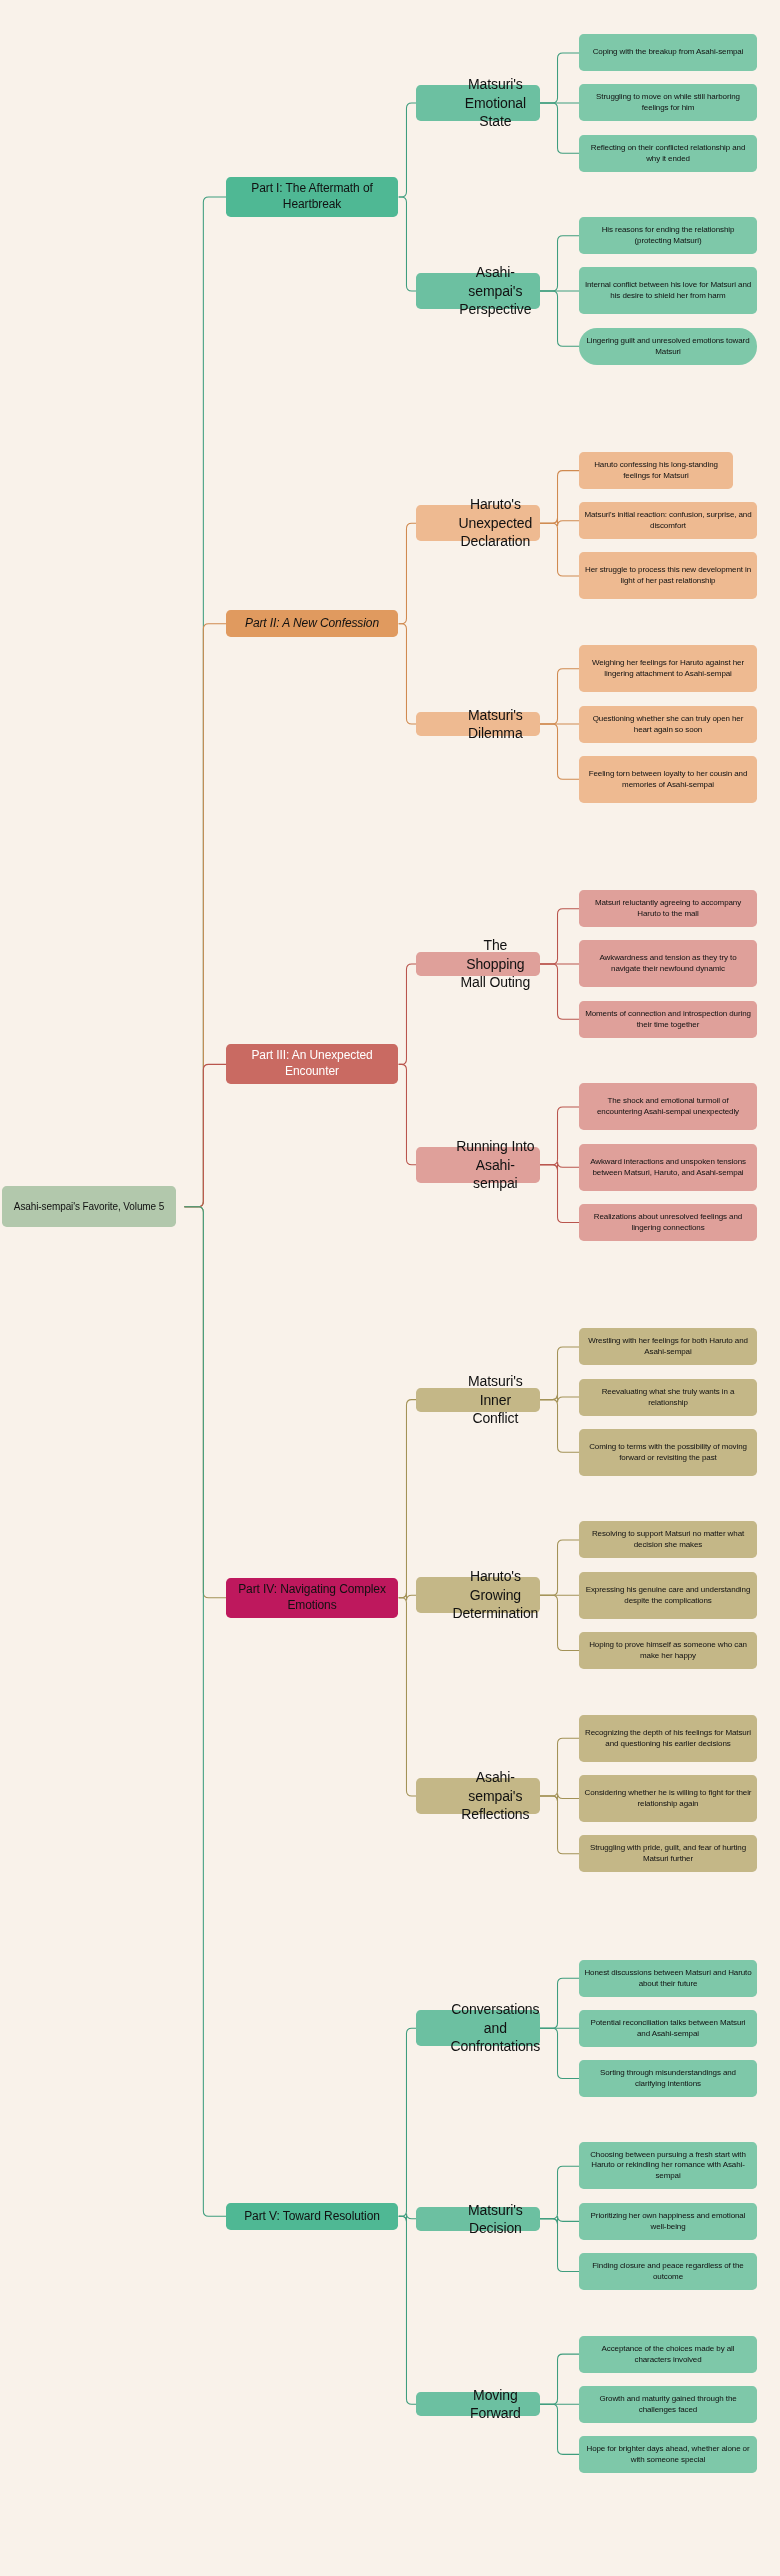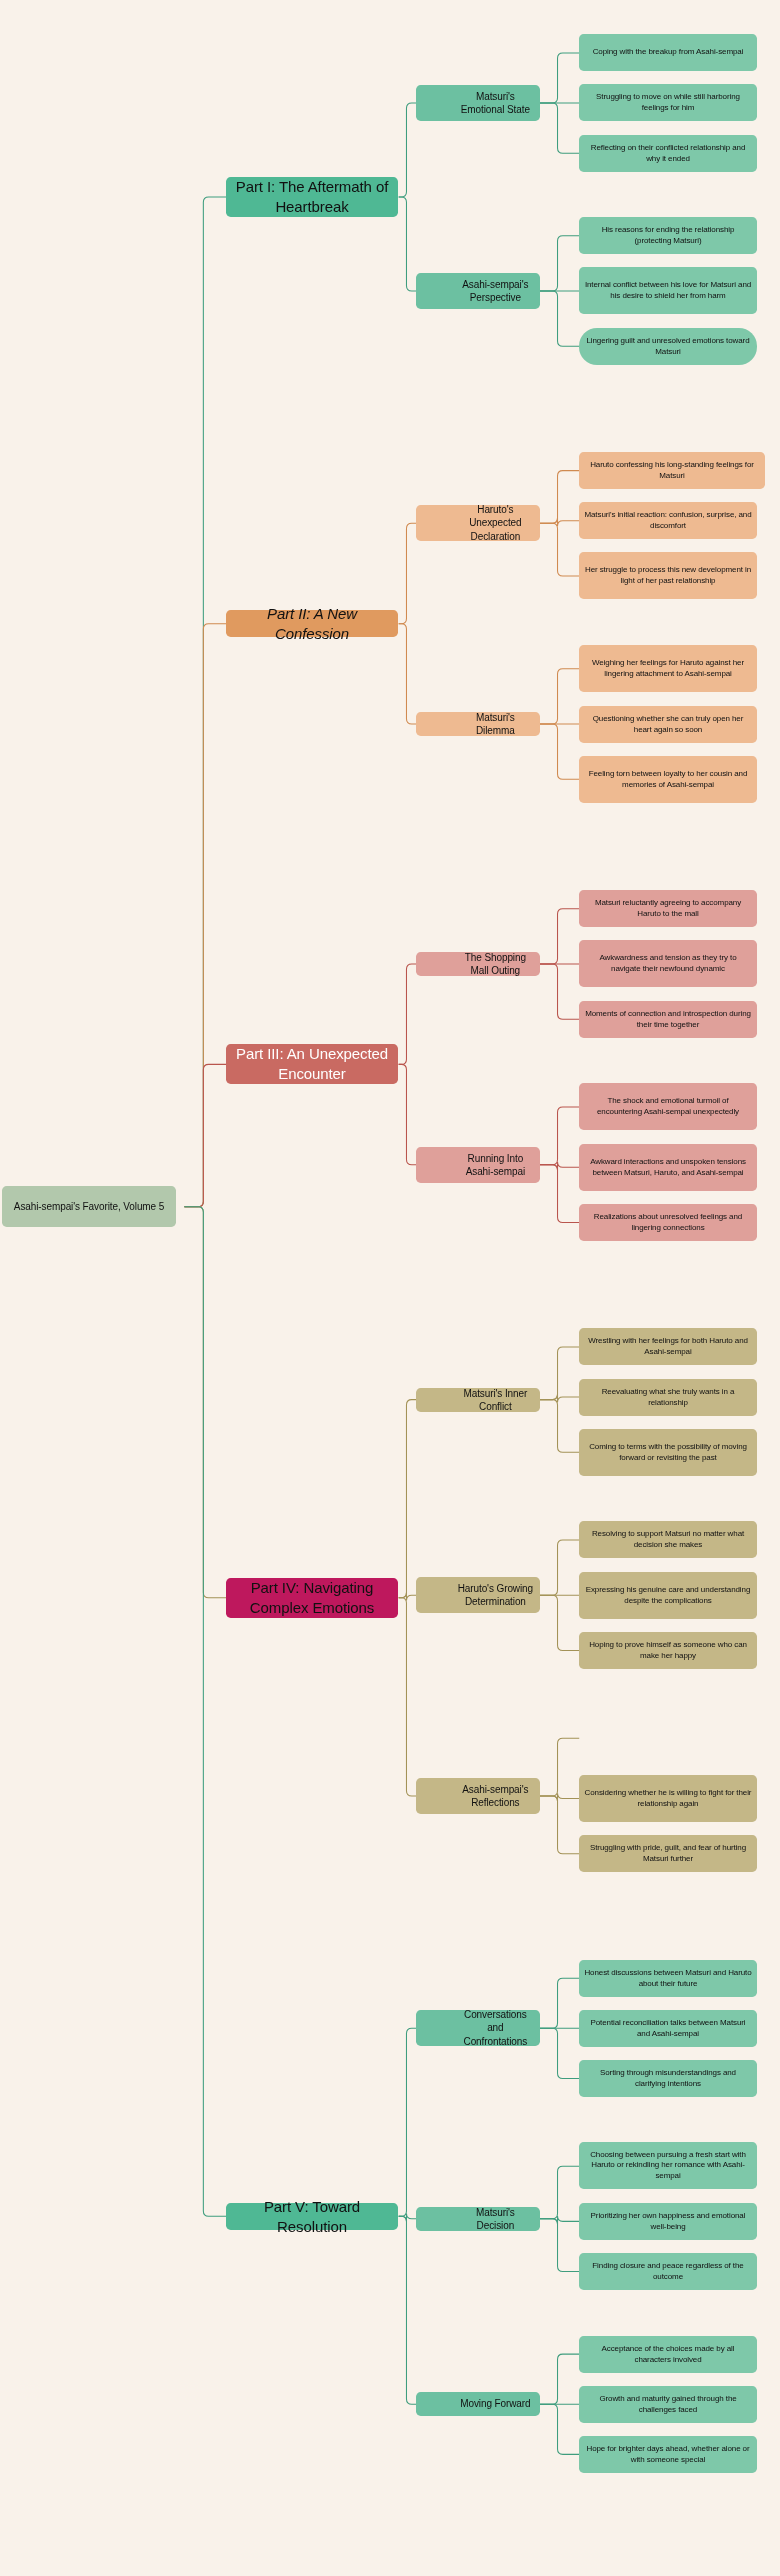--- a/index.html
+++ b/index.html
@@ -29,22 +29,22 @@
     text-align: center;
     border-radius: 4.7px;
     padding: 3.2px 5.3px;
     line-height: 1.32;
     color: #111111;
     letter-spacing: -0.1px;
     word-break: normal;
     overflow-wrap: break-word;
   }
   .node-root     { font-size: 10px; }
-  .node-branch   { font-size: 15px; }
-  .node-sub      { font-size: 10px; padding-left: 40px; }
+  .node-branch   { font-size: 12px; }
+  .node-sub      { font-size: 14px; padding-left: 40px; }
   .node-leaf     { font-size: 8px; }
   .white-text    { color: #ffffff; }
 </style>
 </head>
 <body>
 
 <div id="canvas">
   <svg id="links" viewBox="0 0 1483 4893">
       <path d="M 350 2291.9974005837284 H 376 Q 386 2291.9974005837284 386 2281.9974005837284 V 384.2697008391098 Q 386 374.2697008391098 396 374.2697008391098 H 430" fill="none" stroke="#3f9d7e" stroke-width="2"></path>
       <path d="M 757 374.2697008391098 H 761.85 Q 771.85 374.2697008391098 771.85 364.2697008391098 V 205.74315943086464 Q 771.85 195.74315943086464 781.85 195.74315943086464 H 790" fill="none" stroke="#3f9d7e" stroke-width="2"></path>
@@ -105,21 +105,21 @@
     <div class="node node-sub" style="left: 416px; top: 85px; width: 124px; height: 36px; background: rgb(108, 192, 161);">Matsuri's Emotional State</div>
     <div class="node node-leaf" style="left: 579px; top: 34px; width: 178px; height: 37px; background: rgb(126, 200, 169);">Coping with the breakup from Asahi-sempai</div>
     <div class="node node-leaf" style="left: 579px; top: 84px; width: 178px; height: 37px; background: rgb(126, 200, 169);">Struggling to move on while still harboring feelings for him</div>
     <div class="node node-leaf" style="left: 579px; top: 135px; width: 178px; height: 37px; background: rgb(126, 200, 169);">Reflecting on their conflicted relationship and why it ended</div>
     <div class="node node-sub" style="left: 416px; top: 273px; width: 124px; height: 36px; background: rgb(108, 192, 161);">Asahi-sempai's Perspective</div>
     <div class="node node-leaf" style="left: 579px; top: 217px; width: 178px; height: 37px; background: rgb(126, 200, 169);">His reasons for ending the relationship (protecting Matsuri)</div>
     <div class="node node-leaf" style="left: 579px; top: 267px; width: 178px; height: 47px; background: rgb(126, 200, 169);">Internal conflict between his love for Matsuri and his desire to shield her from harm</div>
     <div class="node node-leaf" style="left: 579px; top: 328px; width: 178px; height: 37px; background: rgb(126, 200, 169); border-radius: 18px;">Lingering guilt and unresolved emotions toward Matsuri</div>
     <div class="node node-branch" style="left: 226px; top: 610px; width: 172px; height: 27px; background: rgb(224, 154, 95); font-style: italic;">Part II: A New Confession</div>
     <div class="node node-sub" style="left: 416px; top: 505px; width: 124px; height: 36px; background: rgb(238, 186, 145);">Haruto's Unexpected Declaration</div>
-    <div class="node node-leaf" style="left: 579px; top: 452px; width: 186px; height: 37px; background: rgb(238, 186, 145); text-align: center;">Haruto confessing his long-standing feelings for Matsuri</div>
+    <div class="node node-leaf" style="left: 579px; top: 452px; width: 154px; height: 37px; background: rgb(238, 186, 145); text-align: center;">Haruto confessing his long-standing feelings for Matsuri</div>
     <div class="node node-leaf" style="left: 579px; top: 502px; width: 178px; height: 37px; background: rgb(238, 186, 145);">Matsuri's initial reaction: confusion, surprise, and discomfort</div>
     <div class="node node-leaf" style="left: 579px; top: 552px; width: 178px; height: 47px; background: rgb(238, 186, 145);">Her struggle to process this new development in light of her past relationship</div>
     <div class="node node-sub" style="left: 416px; top: 712px; width: 124px; height: 24px; background: rgb(238, 186, 145);">Matsuri's Dilemma</div>
     <div class="node node-leaf" style="left: 579px; top: 645px; width: 178px; height: 47px; background: rgb(238, 186, 145);">Weighing her feelings for Haruto against her lingering attachment to Asahi-sempai</div>
     <div class="node node-leaf" style="left: 579px; top: 706px; width: 178px; height: 37px; background: rgb(238, 186, 145);">Questioning whether she can truly open her heart again so soon</div>
     <div class="node node-leaf" style="left: 579px; top: 756px; width: 178px; height: 47px; background: rgb(238, 186, 145);">Feeling torn between loyalty to her cousin and memories of Asahi-sempai</div>
     <div class="node node-branch white-text" style="left: 226px; top: 1044px; width: 172px; height: 40px; background: rgb(201, 106, 98);">Part III: An Unexpected Encounter</div>
     <div class="node node-sub" style="left: 416px; top: 952px; width: 124px; height: 24px; background: rgb(223, 160, 154);">The Shopping Mall Outing</div>
     <div class="node node-leaf" style="left: 579px; top: 890px; width: 178px; height: 37px; background: rgb(223, 160, 154);">Matsuri reluctantly agreeing to accompany Haruto to the mall</div>
     <div class="node node-leaf" style="left: 579px; top: 940px; width: 178px; height: 47px; background: rgb(223, 160, 154);">Awkwardness and tension as they try to navigate their newfound dynamic</div>
@@ -131,20 +131,21 @@
     <div class="node node-branch" style="left: 226px; top: 1578px; width: 172px; height: 40px; background: #be185d;">Part IV: Navigating Complex Emotions</div>
     <div class="node node-sub" style="left: 416px; top: 1388px; width: 124px; height: 24px; background: rgb(196, 183, 135);">Matsuri's Inner Conflict</div>
     <div class="node node-leaf" style="left: 579px; top: 1328px; width: 178px; height: 37px; background: rgb(196, 183, 135);">Wrestling with her feelings for both Haruto and Asahi-sempai</div>
     <div class="node node-leaf" style="left: 579px; top: 1379px; width: 178px; height: 37px; background: rgb(196, 183, 135);">Reevaluating what she truly wants in a relationship</div>
     <div class="node node-leaf" style="left: 579px; top: 1429px; width: 178px; height: 47px; background: rgb(196, 183, 135);">Coming to terms with the possibility of moving forward or revisiting the past</div>
     <div class="node node-sub" style="left: 416px; top: 1577px; width: 124px; height: 36px; background: rgb(196, 183, 135);">Haruto's Growing Determination</div>
     <div class="node node-leaf" style="left: 579px; top: 1521px; width: 178px; height: 37px; background: rgb(196, 183, 135);">Resolving to support Matsuri no matter what decision she makes</div>
     <div class="node node-leaf" style="left: 579px; top: 1572px; width: 178px; height: 47px; background: rgb(196, 183, 135);">Expressing his genuine care and understanding despite the complications</div>
     <div class="node node-leaf" style="left: 579px; top: 1632px; width: 178px; height: 37px; background: rgb(196, 183, 135);">Hoping to prove himself as someone who can make her happy</div>
     <div class="node node-sub" style="left: 416px; top: 1778px; width: 124px; height: 36px; background: rgb(196, 183, 135);">Asahi-sempai's Reflections</div>
+    <div class="node node-leaf" style="left: 579px; top: 1715px; width: 178px; height: 47px; background: rgb(196, 183, 135);">Recognizing the depth of his feelings for Matsuri and questioning his earlier decisions</div>
     <div class="node node-leaf" style="left: 579px; top: 1775px; width: 178px; height: 47px; background: rgb(196, 183, 135);">Considering whether he is willing to fight for their relationship again</div>
     <div class="node node-leaf" style="left: 579px; top: 1835px; width: 178px; height: 37px; background: rgb(196, 183, 135);">Struggling with pride, guilt, and fear of hurting Matsuri further</div>
     <div class="node node-branch" style="left: 226px; top: 2203px; width: 172px; height: 27px; background: rgb(79, 184, 148);">Part V: Toward Resolution</div>
     <div class="node node-sub" style="left: 416px; top: 2010px; width: 124px; height: 36px; background: rgb(108, 192, 161);">Conversations and Confrontations</div>
     <div class="node node-leaf" style="left: 579px; top: 1960px; width: 178px; height: 37px; background: rgb(126, 200, 169);">Honest discussions between Matsuri and Haruto about their future</div>
     <div class="node node-leaf" style="left: 579px; top: 2010px; width: 178px; height: 37px; background: rgb(126, 200, 169);">Potential reconciliation talks between Matsuri and Asahi-sempai</div>
     <div class="node node-leaf" style="left: 579px; top: 2060px; width: 178px; height: 37px; background: rgb(126, 200, 169);">Sorting through misunderstandings and clarifying intentions</div>
     <div class="node node-sub" style="left: 416px; top: 2207px; width: 124px; height: 24px; background: rgb(108, 192, 161);">Matsuri's Decision</div>
     <div class="node node-leaf" style="left: 579px; top: 2142px; width: 178px; height: 47px; background: rgb(126, 200, 169);">Choosing between pursuing a fresh start with Haruto or rekindling her romance with Asahi-sempai</div>
     <div class="node node-leaf" style="left: 579px; top: 2203px; width: 178px; height: 37px; background: rgb(126, 200, 169);">Prioritizing her own happiness and emotional well-being</div>

